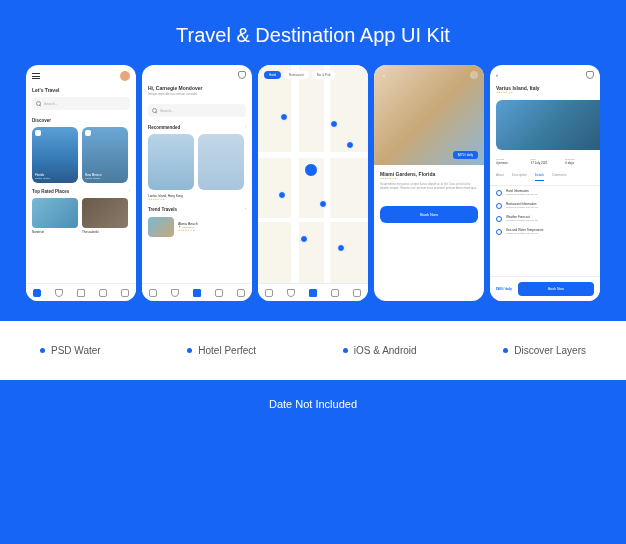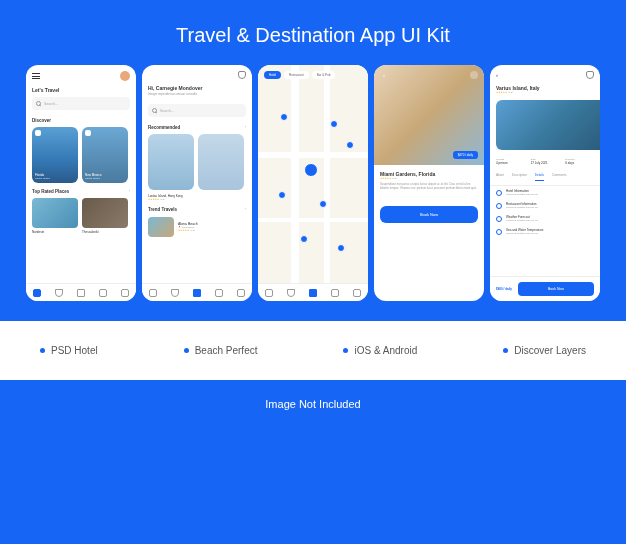--- a/index.html
+++ b/index.html
@@ -295,29 +295,29 @@
     <div class="footer-price"><span class="footer-price-val">$400 / daily</span></div>
     <div class="footer-btn">Book Now</div>
   </div>
 </div>
 
 </div>
 
 <div class="features">
   <div class="feature">
       <span class="bullet"></span>
-      <span>PSD Hotel</span>
+      <span>PSD Water</span>
     </div>
   <div class="feature">
       <span class="bullet"></span>
-      <span>Beach Perfect</span>
+      <span>Hotel Perfect</span>
     </div>
   <div class="feature">
       <span class="bullet"></span>
       <span>iOS &amp; Android</span>
     </div>
   <div class="feature">
       <span class="bullet"></span>
       <span>Discover Layers</span>
     </div>
 </div>
 
-<div class="disclaimer">Image Not Included</div>
+<div class="disclaimer">Date Not Included</div>
 
 </body></html>

